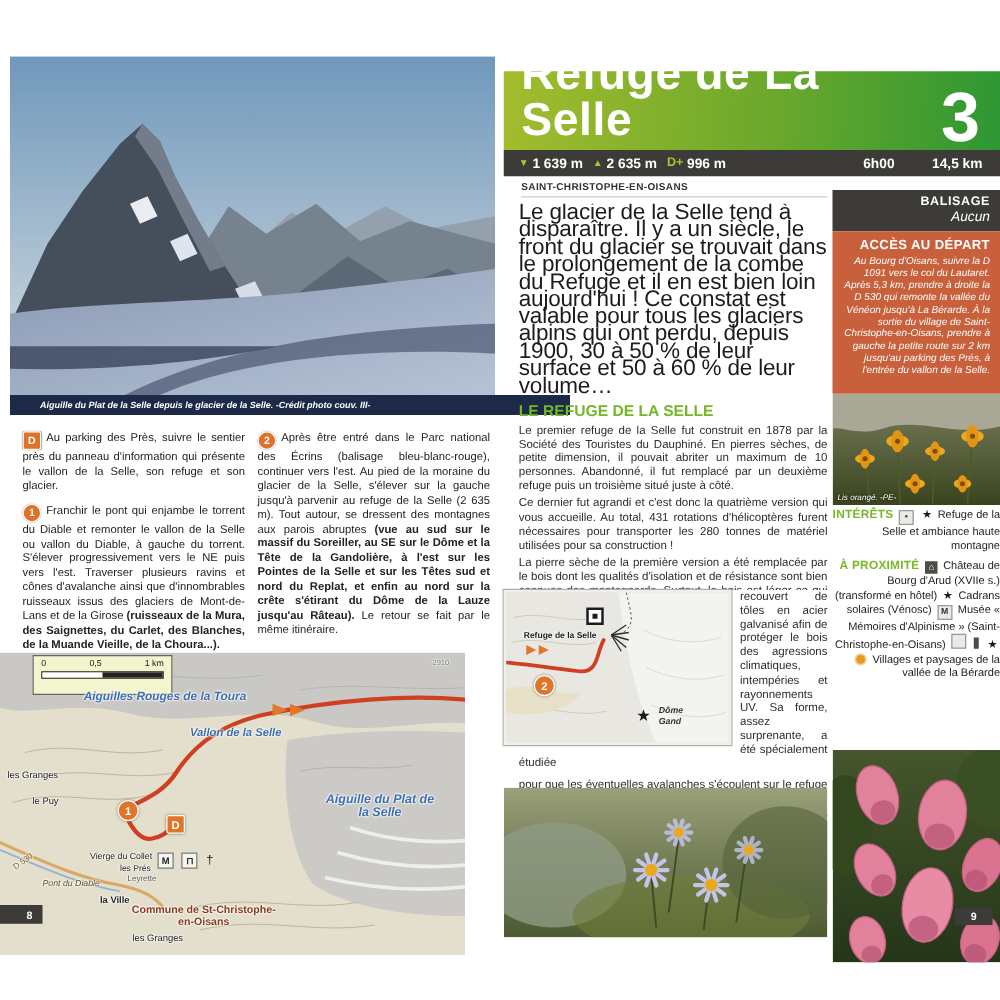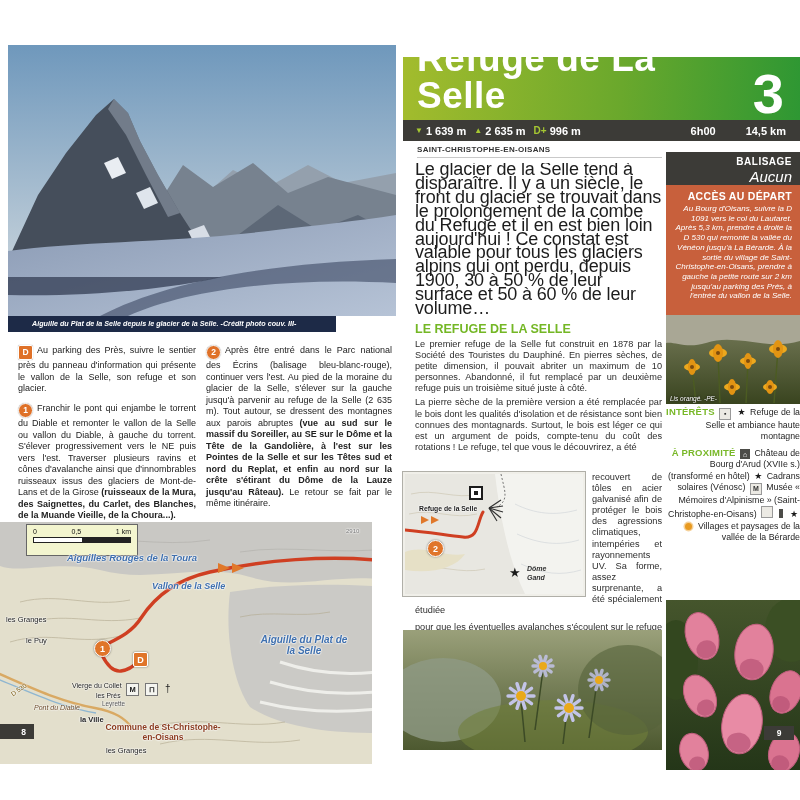--- a/index.html
+++ b/index.html
@@ -3,21 +3,21 @@
 <meta charset="utf-8">
 <style>
   html,body{margin:0;padding:0;}
   body{width:800px;height:800px;position:relative;overflow:hidden;background:#fff;
        font-family:"Liberation Sans",sans-serif;color:#222;}
   .abs{position:absolute;}
 
   
   .mtn-photo{left:8px;top:45px;width:388px;height:271px;overflow:hidden;}
   .mtn-photo svg{display:block;width:100%;height:100%;}
-  .photo-caption{left:8px;top:316px;width:328px;height:16px;background:#1d2a47;color:#fff;
+  .photo-caption{left:8px;top:316px;width:448px;height:16px;background:#1d2a47;color:#fff;
        font-size:7.2px;font-style:italic;font-weight:bold;line-height:16px;padding-left:24px;box-sizing:border-box;}
 
   .col{top:345px;font-size:9px;line-height:11.5px;text-align:justify;color:#222;}
   .col1{left:18px;width:178px;}
   .col2{left:206px;width:186px;}
   .step{margin:0 0 8px 0;}
   .marker{display:inline-flex;width:13px;height:13px;background:#df7128;color:#fff;font-weight:bold;
        font-size:8.5px;align-items:center;justify-content:center;margin-right:4px;vertical-align:-2px;
        border:1px solid #fff;box-shadow:0 0 1px rgba(0,0,0,.45);}
   .marker.circle{border-radius:50%;}
@@ -82,21 +82,21 @@
   .rfg-icon i{position:absolute;left:3px;top:3px;width:4px;height:4px;background:#1c1c1c;}
   .arrow2{position:absolute;width:0;height:0;border-top:4px solid transparent;border-bottom:4px solid transparent;
        border-left:8px solid #e0782a;}
   .star-map{position:absolute;font-size:13px;color:#1a1a1a;line-height:1;}
   .peaklbl{font-size:7px;font-style:italic;font-weight:bold;color:#333;line-height:8.5px;}
 
   
   .sb{left:666px;width:134px;box-sizing:border-box;text-align:right;}
   .balisage{top:152px;height:33px;background:#3c3b37;color:#fff;padding:4px 8px;}
   .balisage .t{font-size:10px;font-weight:bold;letter-spacing:.5px;}
-  .balisage .v{font-size:15px;font-style:italic;margin-top:1px;}
+  .balisage .v{font-size:11px;font-style:italic;margin-top:1px;}
   .acces{top:185px;height:130px;background:#c8603c;color:#fff;padding:5px 8px;}
   .acces .t{font-size:10.5px;font-weight:bold;letter-spacing:.3px;margin-bottom:2px;}
   .acces .x{font-size:8px;font-style:italic;line-height:9.7px;}
   .photo-sb{overflow:hidden;}
   .lily{top:315px;height:89px;}
   .foxglove{top:600px;height:170px;}
   .lily-cap{position:absolute;left:4px;bottom:2px;color:#fff;font-size:6.5px;font-style:italic;
        text-shadow:0 0 2px #000;}
   .int-block{top:406px;font-size:8.8px;line-height:11.4px;color:#1e1e1e;}
   .int-p{margin:0 0 4px 0;}
@@ -234,20 +234,21 @@
     <span>14,5 km</span>
   </span>
 </div>
 
 <div class="abs commune">SAINT-CHRISTOPHE-EN-OISANS</div>
 
 <div class="abs article-top">
   <p class="intro">Le glacier de la Selle tend à disparaître. Il y a un siècle, le front du glacier se trouvait dans le prolongement de la combe du Refuge et il en est bien loin aujourd'hui ! Ce constat est valable pour tous les glaciers alpins qui ont perdu, depuis 1900, 30 à 50 % de leur surface et 50 à 60 % de leur volume…</p>
   <div class="h3">LE REFUGE DE LA SELLE</div>
   <p class="body">Le premier refuge de la Selle fut construit en 1878 par la Société des Touristes du Dauphiné. En pierres sèches, de petite dimension, il pouvait abriter un maximum de 10 personnes. Abandonné, il fut remplacé par un deuxième refuge puis un troisième situé juste à côté.</p>
+  <p class="body">Ce dernier fut agrandi et c'est donc la quatrième version qui vous accueille. Au total, 431 rotations d'hélicoptères furent nécessaires pour transporter les 280 tonnes de matériel utilisées pour sa construction !</p>
   <p class="body">La pierre sèche de la première version a été remplacée par le bois dont les qualités d'isolation et de résistance sont bien connues des montagnards. Surtout, le bois est léger ce qui est un argument de poids, compte-tenu du coût des rotations ! Le refuge, tel que vous le découvrirez, a été</p>
 </div>
 
 <div class="abs article-bottom">
   <div class="inset">
     <svg width="178" height="120" viewBox="0 0 178 120">
       <rect width="178" height="120" fill="#e8e7e1"></rect>
       <path d="M90,0 H178 V120 H120 C105,90 95,45 90,0 Z" fill="#f3f3ef"></path>
       <g stroke="#c9c3ad" stroke-width="0.6" fill="none">
         <path d="M6,20 C30,14 50,26 74,20"></path>

